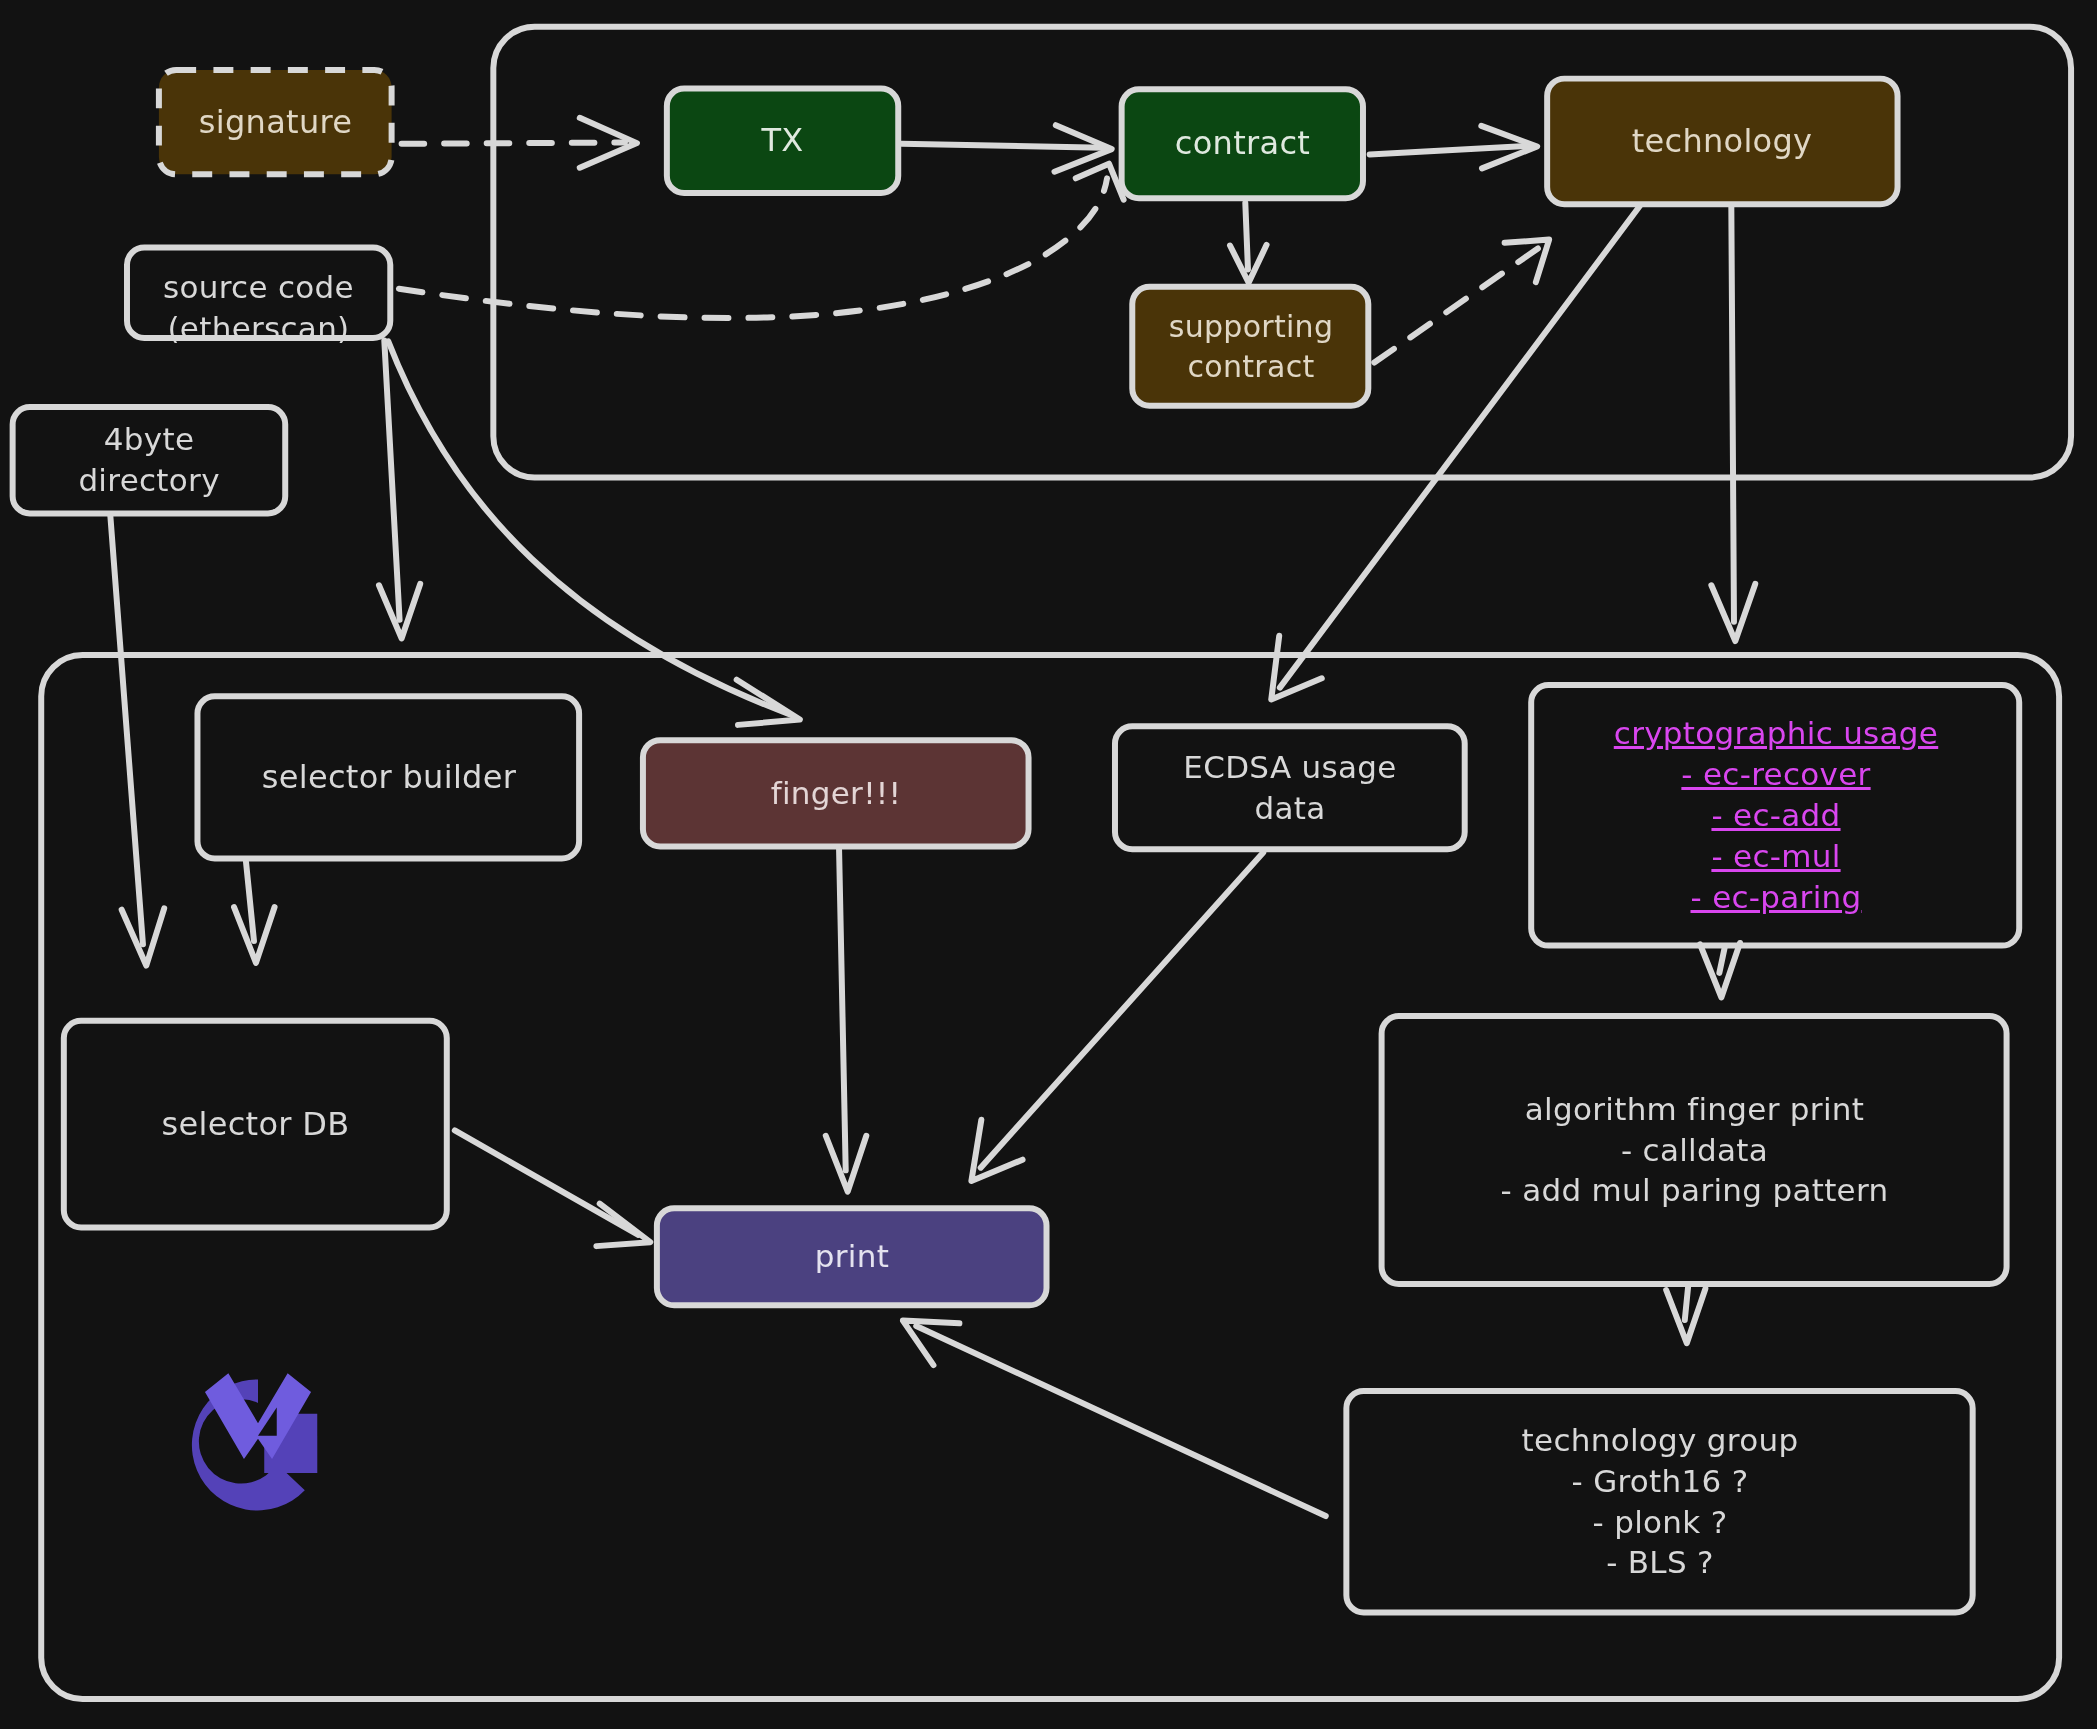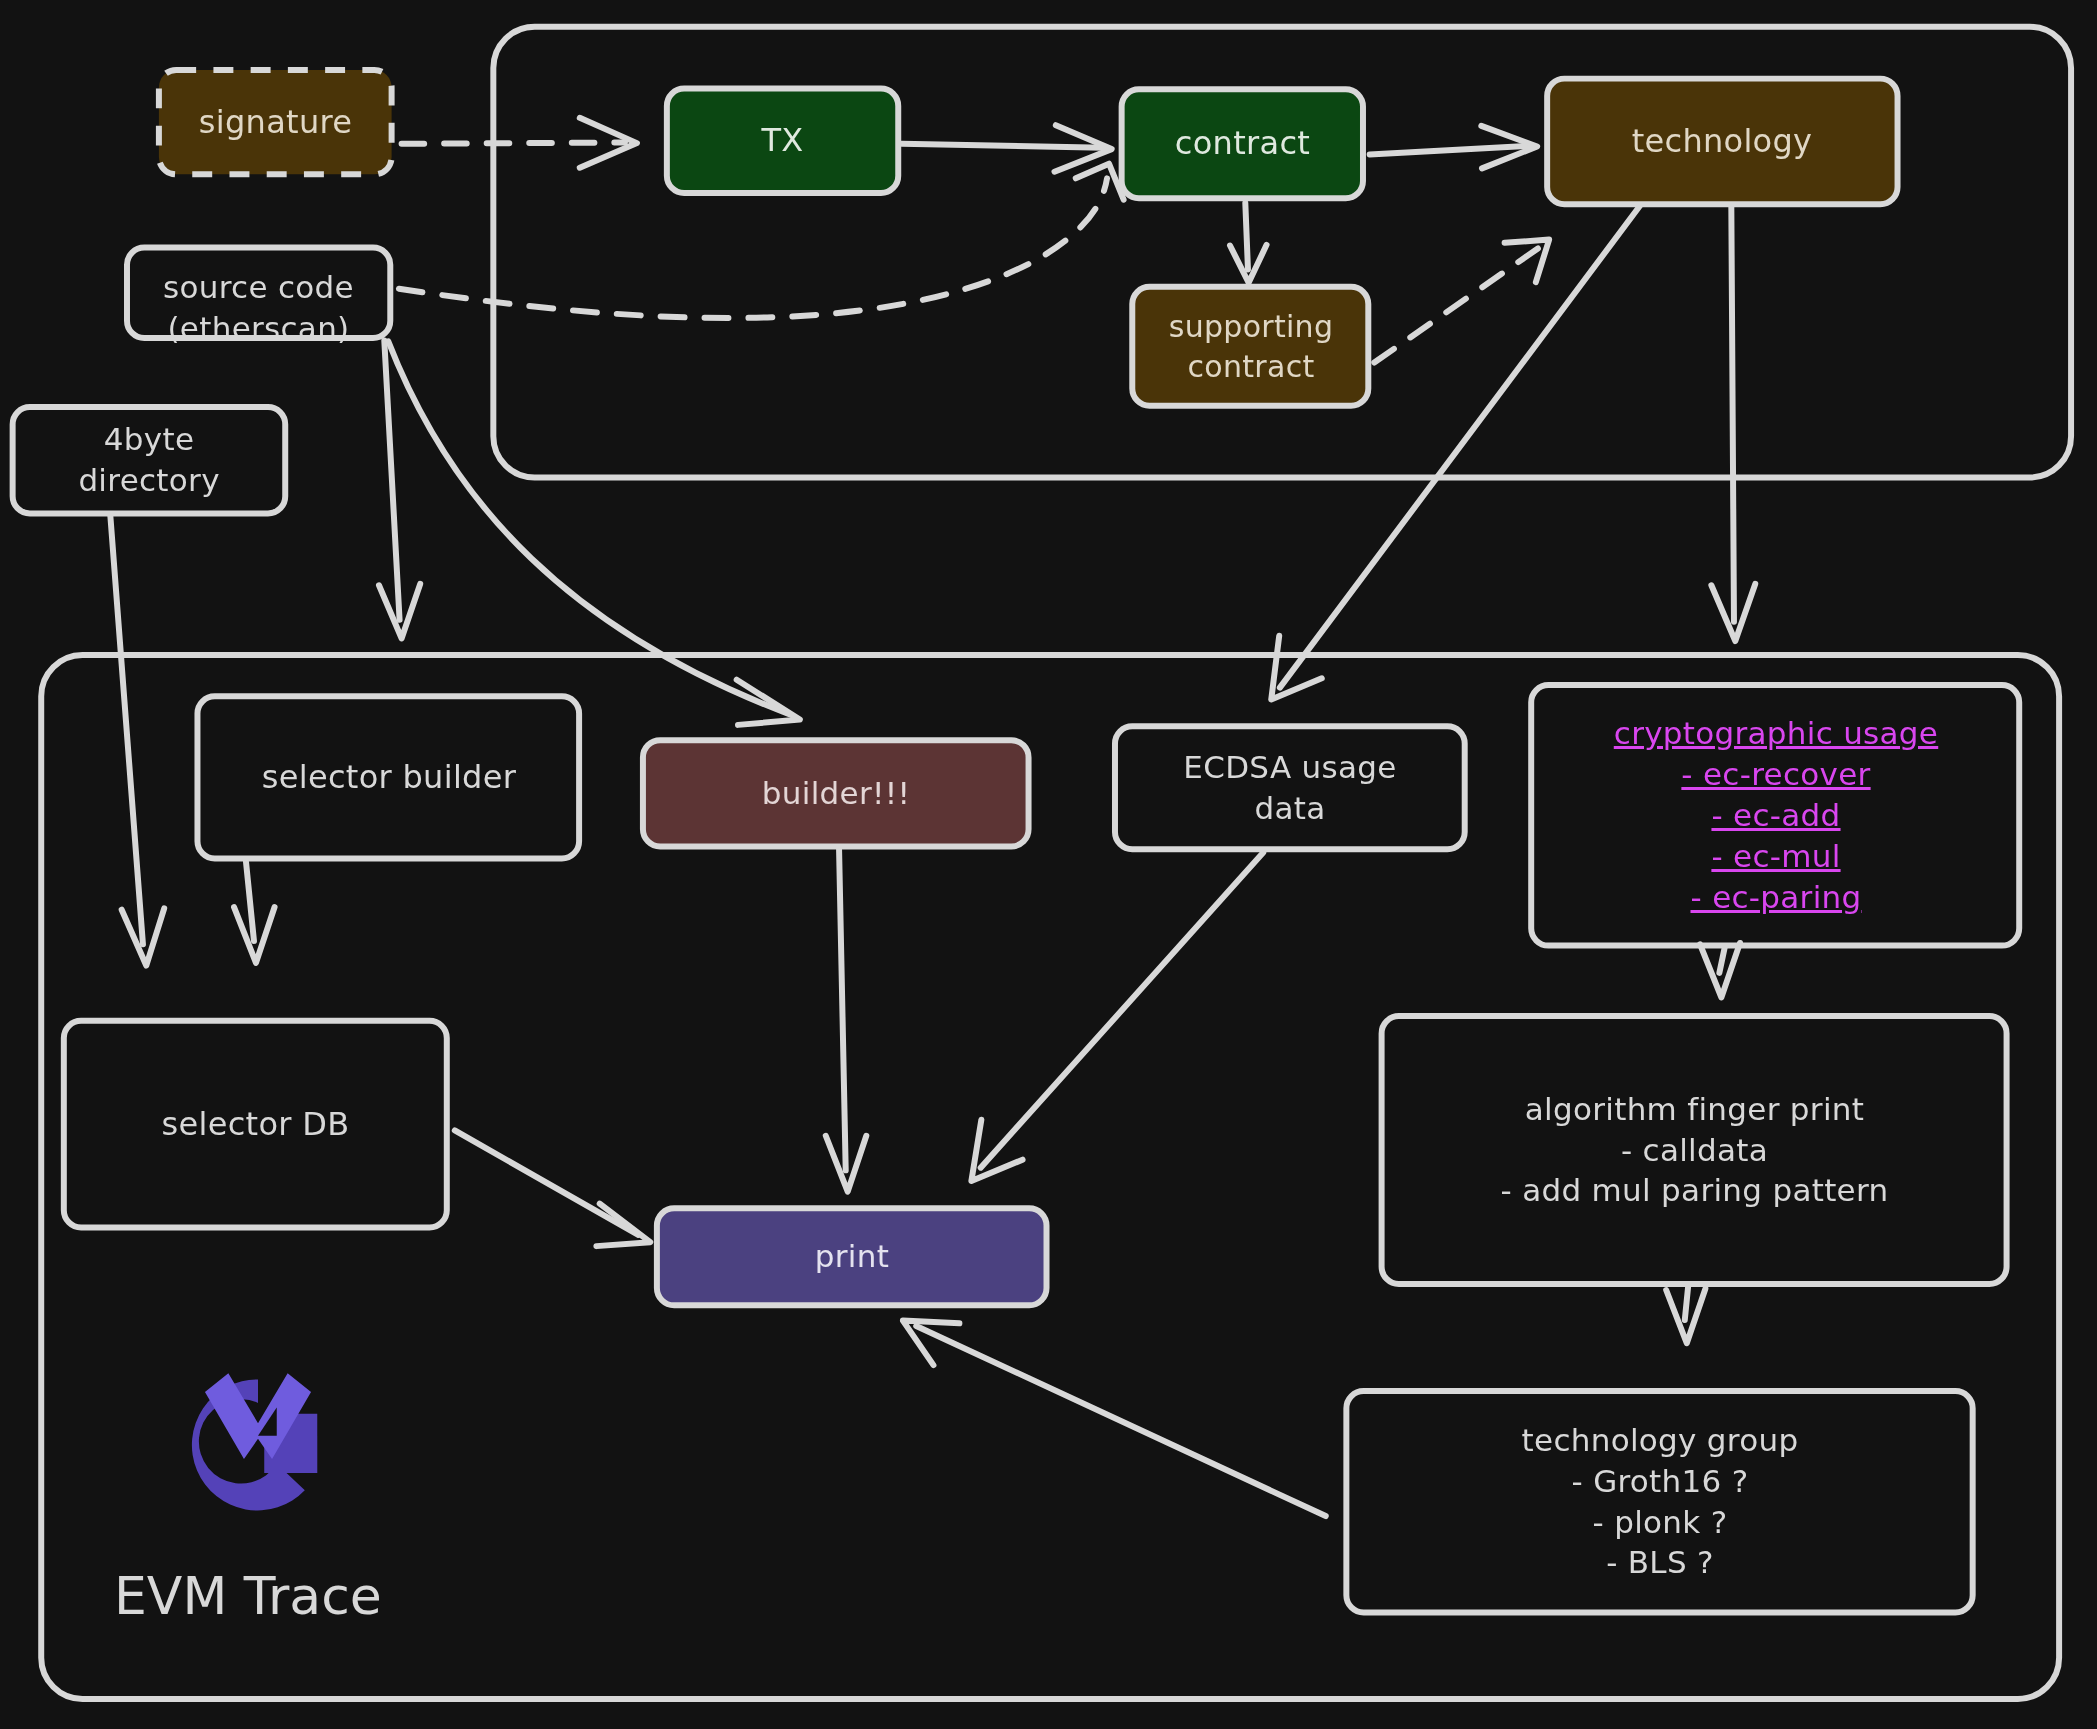--- a/index.html
+++ b/index.html
@@ -182,21 +182,21 @@
       </svg>
       <div class="node-label" style="left: 12.6px; top: 407px; width: 273px; height: 106px; display: flex; align-items: center; justify-content: center; font-size: 31px; color: rgb(216, 216, 216);">4byte
 directory</div>
       <svg class="layer" viewBox="0 0 3154 2600">
         <rect x="297" y="1047" width="574" height="244" rx="26" ry="26" fill="none" stroke="#d8d8d8" stroke-width="9" stroke-linejoin="round"></rect>
       </svg>
       <div class="node-label" style="left: 198px; top: 696px; width: 382px; height: 162px; display: flex; align-items: center; justify-content: center; font-size: 32px; color: rgb(216, 216, 216);">selector builder</div>
       <svg class="layer" viewBox="0 0 3154 2600">
         <rect x="967" y="1113" width="580" height="160" rx="26" ry="26" fill="#5c3434" stroke="#d8d8d8" stroke-width="9" stroke-linejoin="round"></rect>
       </svg>
-      <div class="node-label" style="left: 643px; top: 740px; width: 386px; height: 106px; display: flex; align-items: center; justify-content: center; font-size: 31px; color: rgb(227, 213, 213);">builder!!!</div>
+      <div class="node-label" style="left: 643px; top: 740px; width: 386px; height: 106px; display: flex; align-items: center; justify-content: center; font-size: 31px; color: rgb(227, 213, 213);">finger!!!</div>
       <svg class="layer" viewBox="0 0 3154 2600">
         <rect x="1677" y="1092" width="526" height="185" rx="26" ry="26" fill="none" stroke="#d8d8d8" stroke-width="9" stroke-linejoin="round"></rect>
       </svg>
       <div class="node-label" style="left: 1115px; top: 726px; width: 350px; height: 123px; display: flex; align-items: center; justify-content: center; font-size: 31px; color: rgb(216, 216, 216);">ECDSA usage
 data</div>
       <svg class="layer" viewBox="0 0 3154 2600">
         <rect x="2303" y="1030" width="734" height="392" rx="26" ry="26" fill="none" stroke="#d8d8d8" stroke-width="9" stroke-linejoin="round"></rect>
       </svg>
       <div class="node-label" style="left: 1532px; top: 685px; width: 488px; height: 261px; display: flex; align-items: center; justify-content: center; font-size: 31px; color: #d946ef; text-decoration: underline;">cryptographic usage
 - ec-recover
@@ -220,21 +220,20 @@
       <svg class="layer" viewBox="0 0 3154 2600">
         <rect x="2025" y="2092" width="942" height="333" rx="26" ry="26" fill="none" stroke="#d8d8d8" stroke-width="9" stroke-linejoin="round"></rect>
       </svg>
       <div class="node-label" style="left: 1347px; top: 1391px; width: 626px; height: 221px; display: flex; align-items: center; justify-content: center; font-size: 31px; color: rgb(216, 216, 216);">technology group
 - Groth16 ?
 - plonk ?
 - BLS ?</div>
     </div>
 
 
-  <div class="group-title" style="left:114px; top:1566px; font-size:52px;">EVM Trace</div>
 
   <div class="logo-wrap" style="left:180px; top:1367px; width:156px; height:156px;">
     <svg viewBox="0 0 100 100" width="156" height="156">
 
       <path d="M50 8 A42 42 0 1 0 80 79 L62 62 A27 27 0 1 1 50 23 Z" fill="#5442b8"></path>
 
       <path d="M62 30 L88 30 L88 68 L54 68 L54 44 Z" fill="#5442b8"></path>
 
       <path d="M16 16 L31 4 L50 36 L69 4 L84 16 L59 59 L50 46 L41 59 Z" fill="#6f5cde"></path>
 

